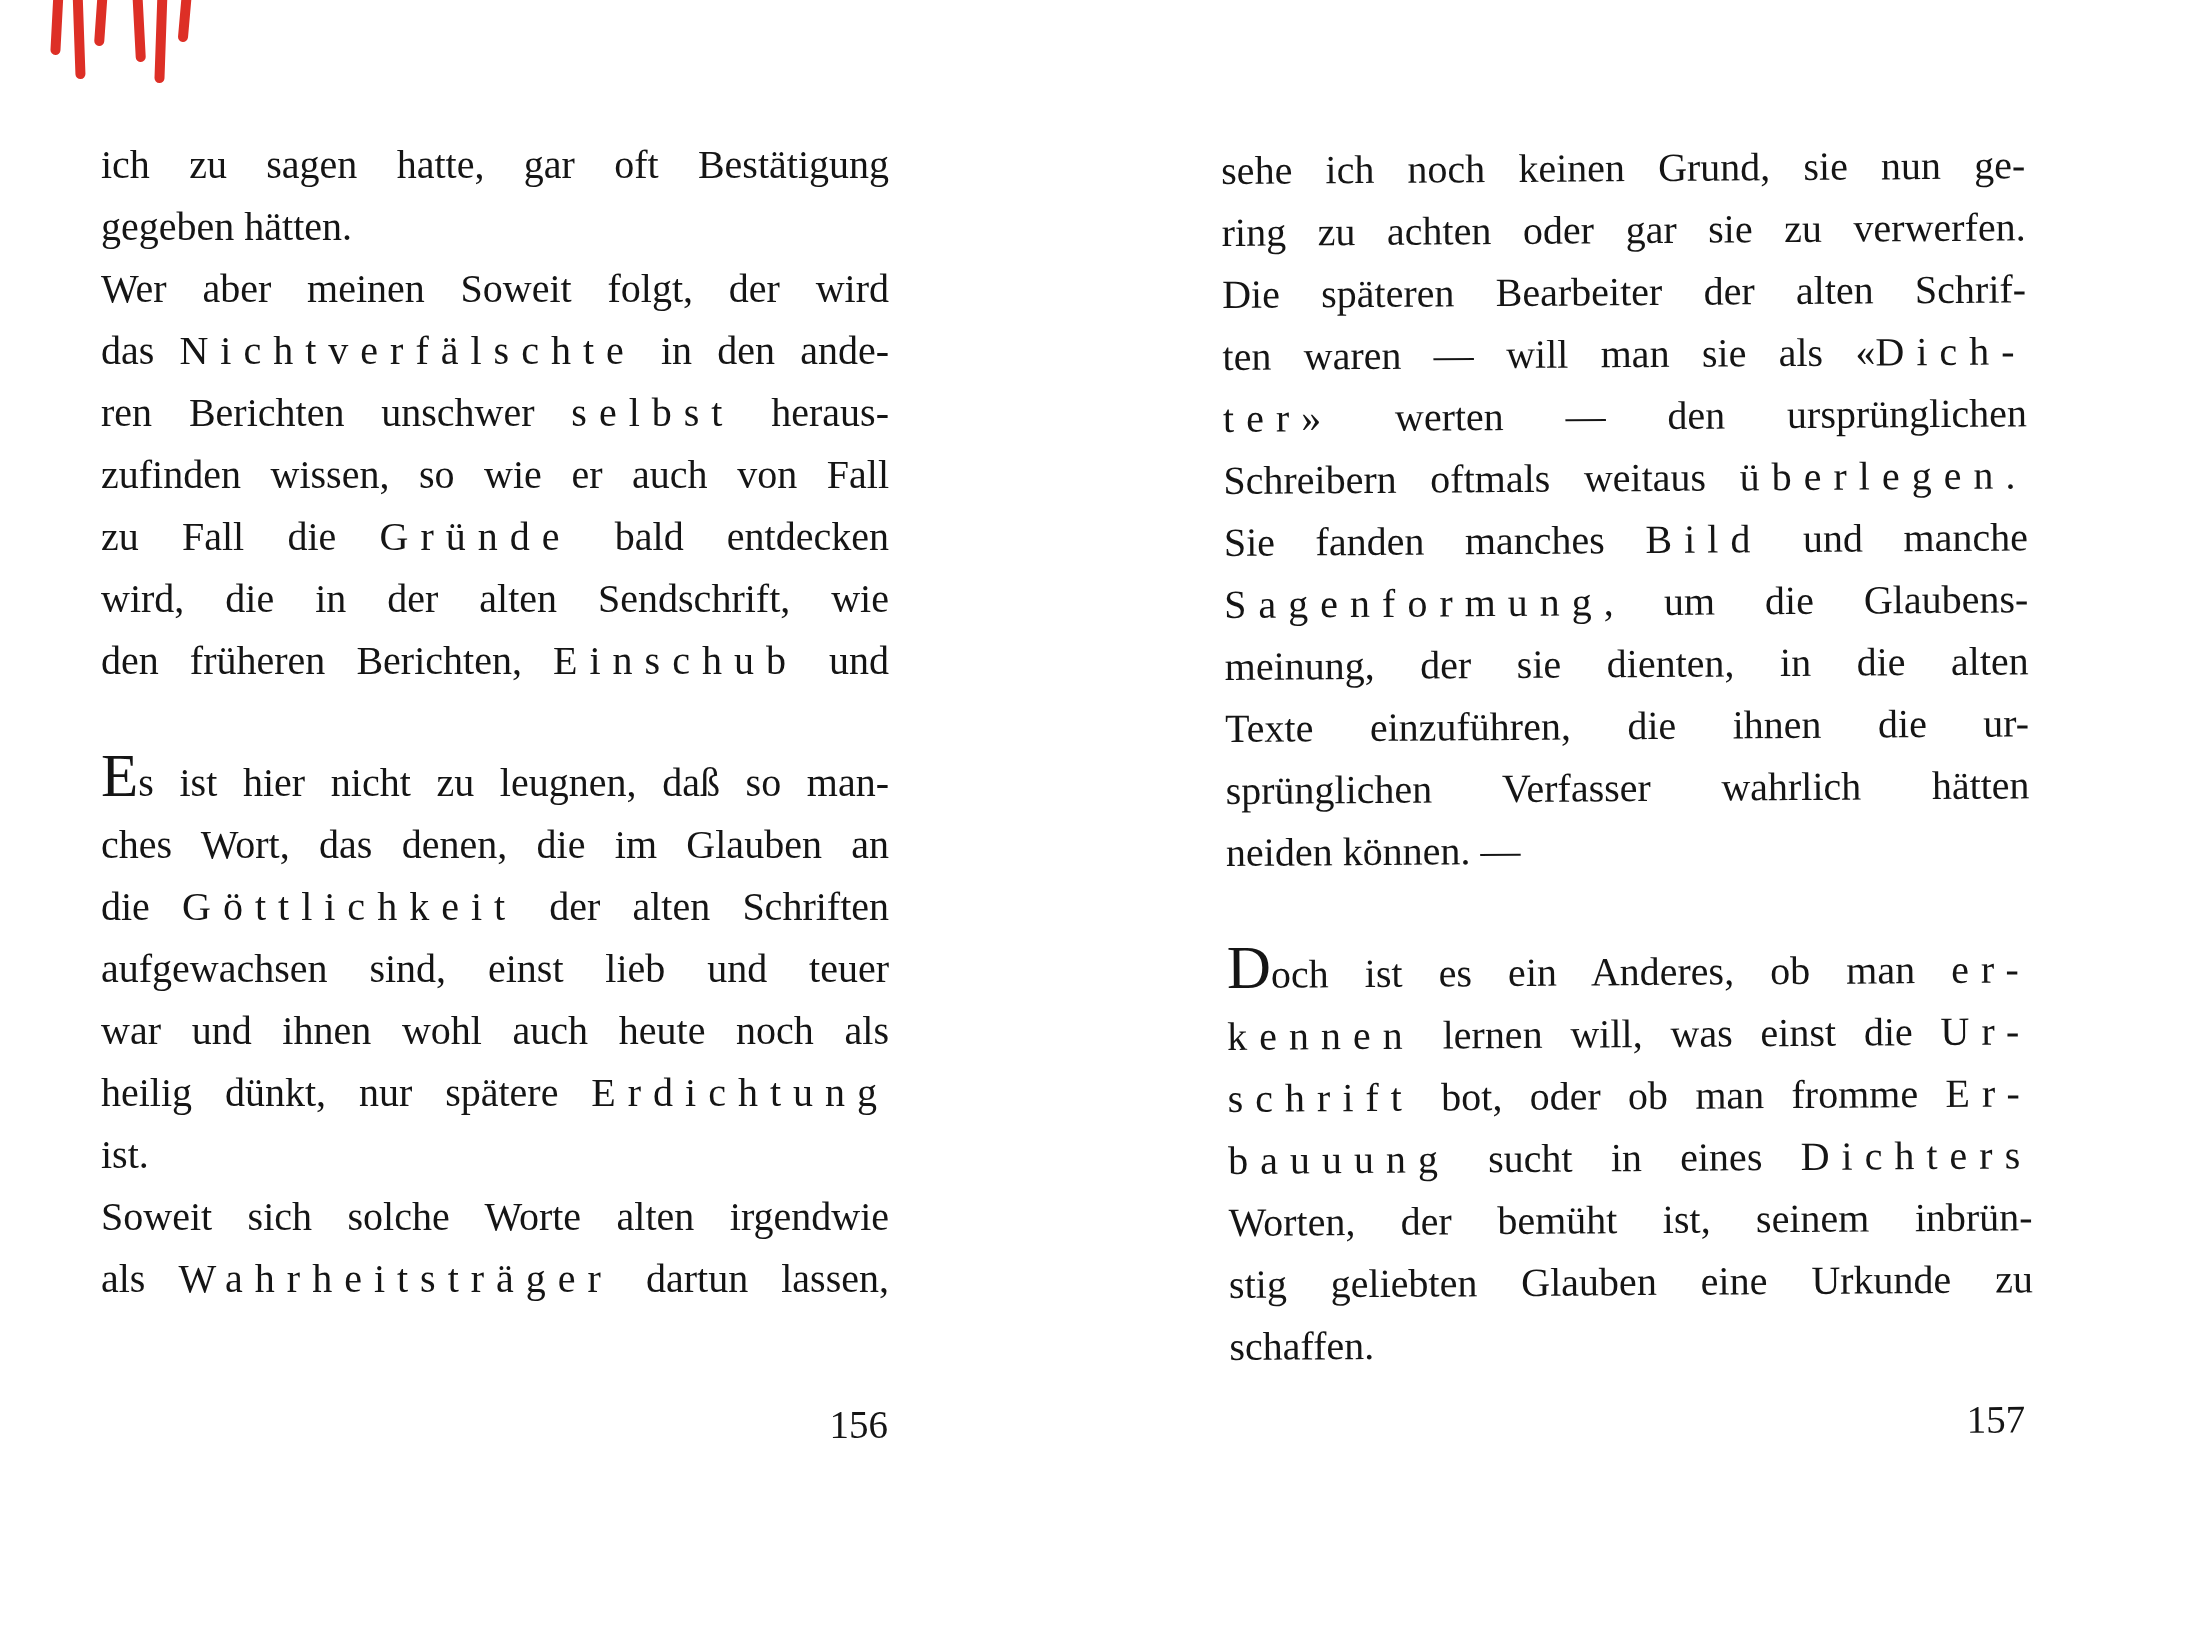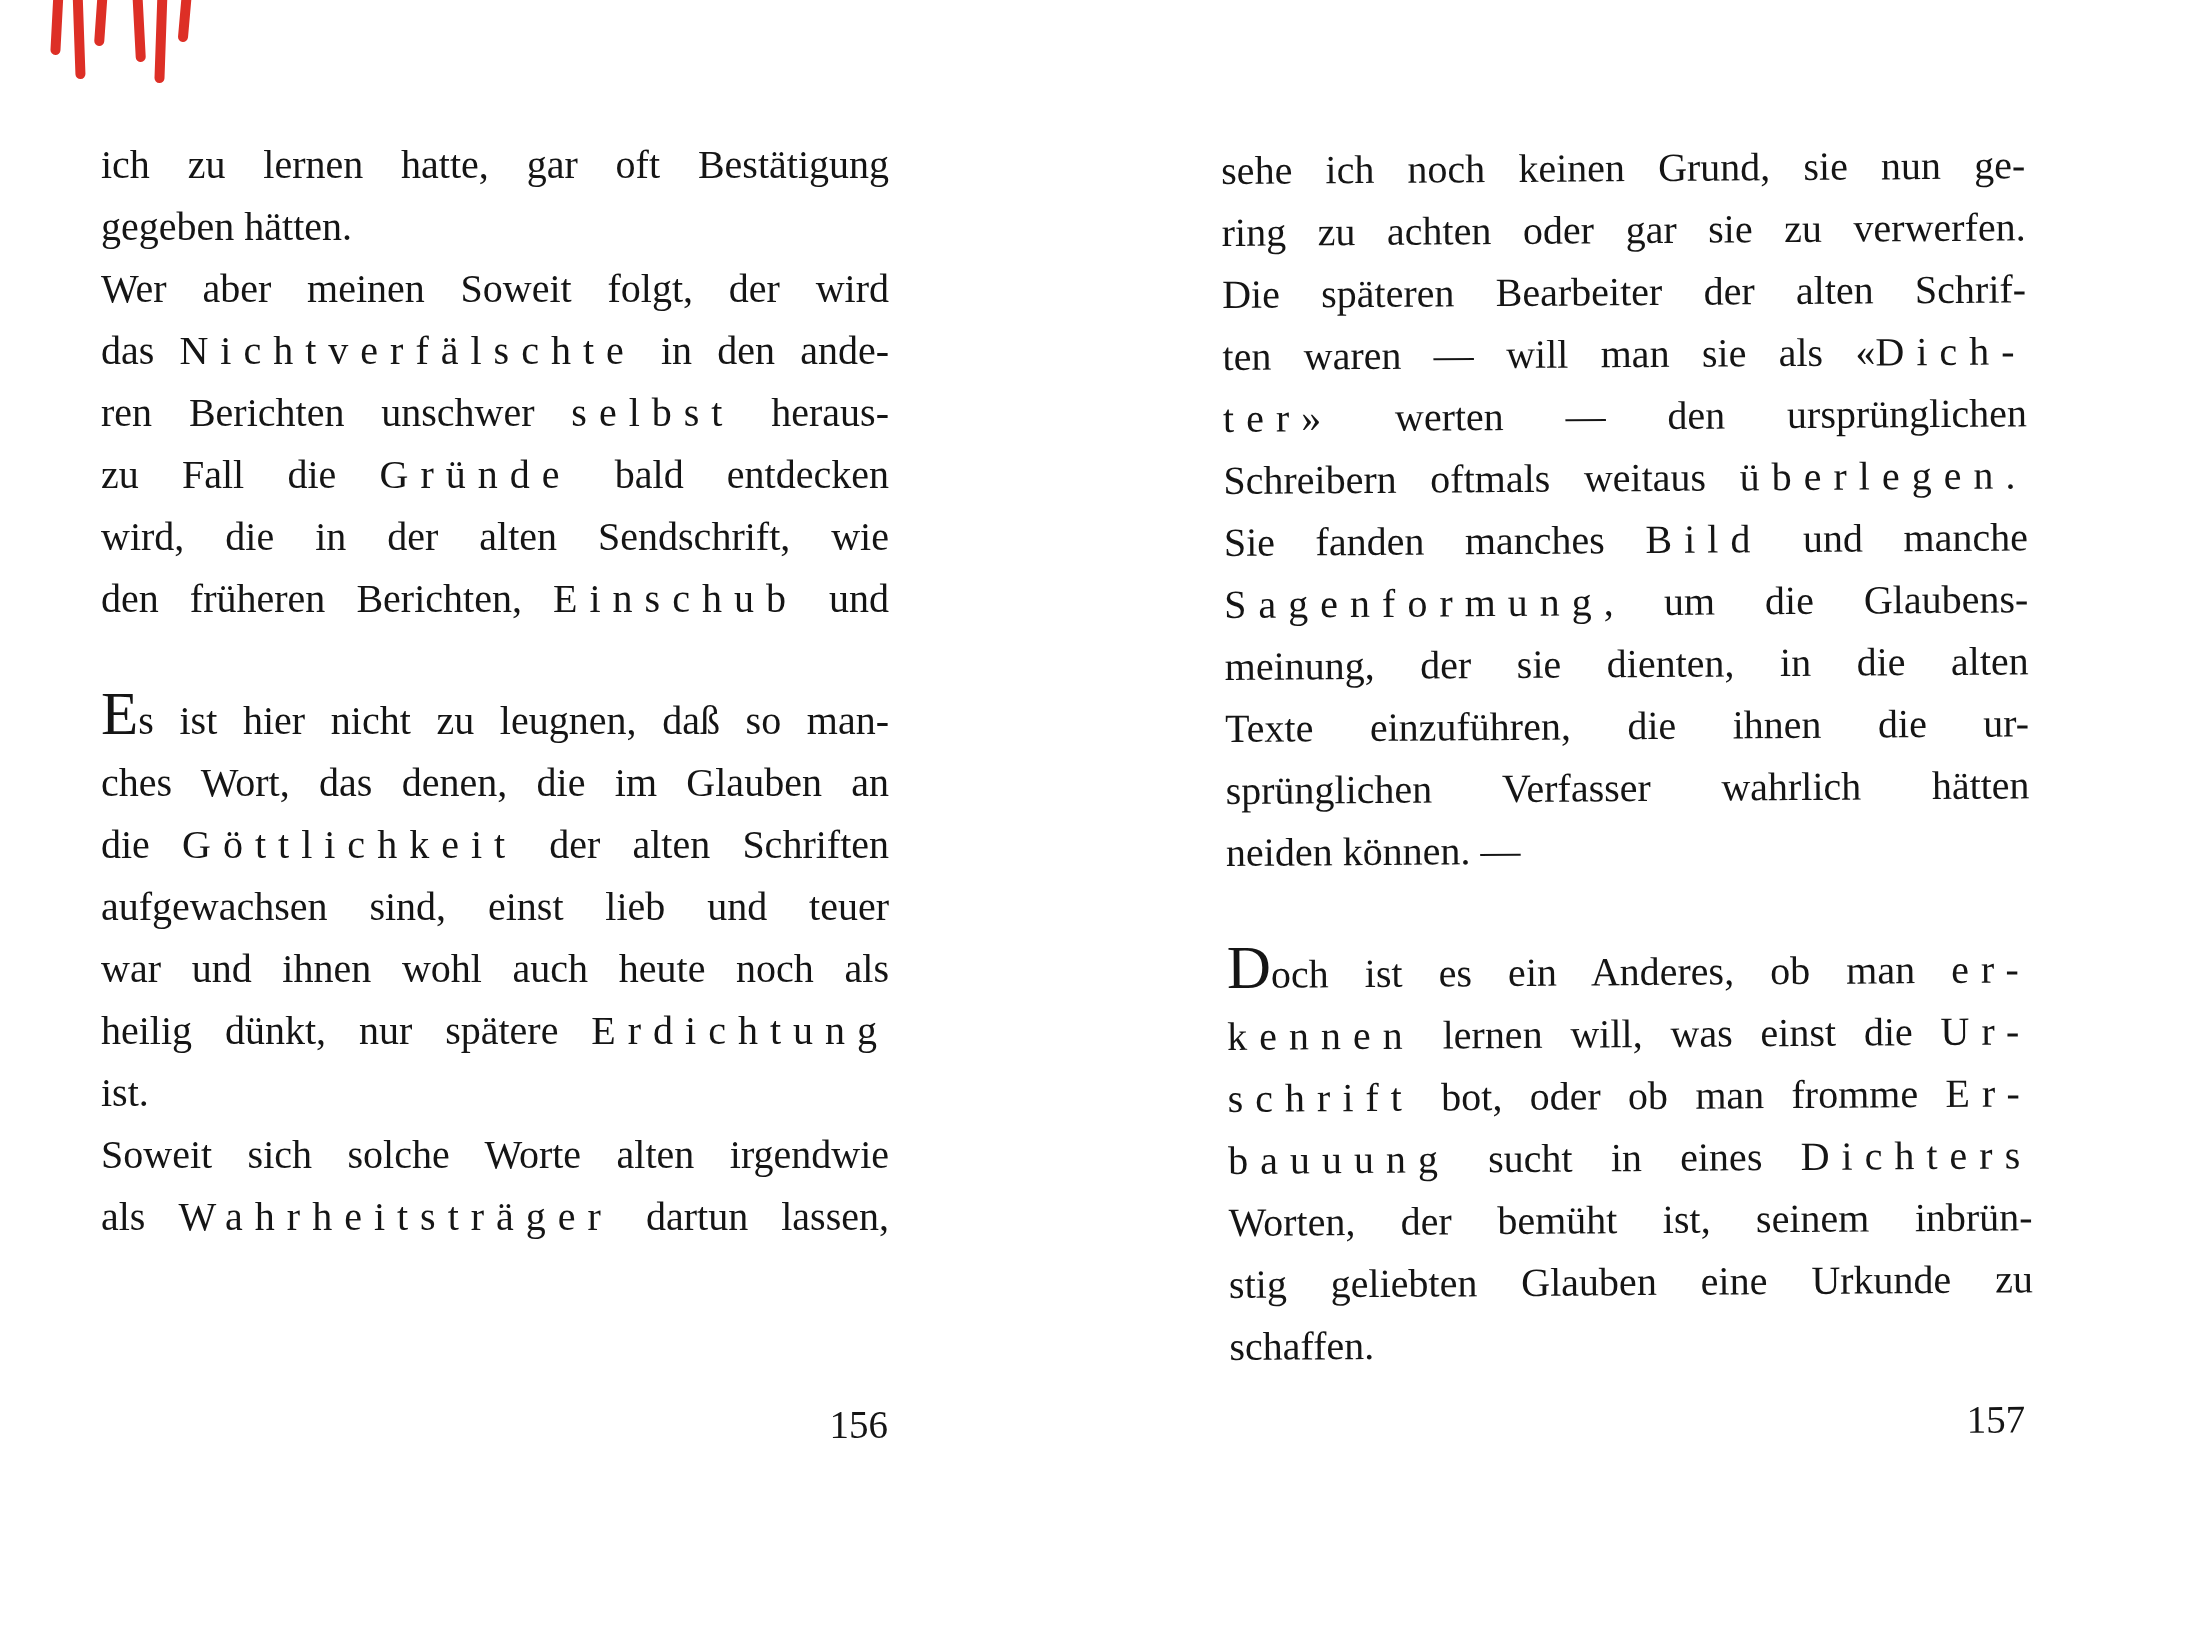--- a/index.html
+++ b/index.html
@@ -41,25 +41,26 @@
     <div class="stroke s1"></div>
     <div class="stroke s2"></div>
     <div class="stroke s3"></div>
     <div class="stroke s4"></div>
     <div class="stroke s5"></div>
     <div class="stroke s6"></div>
   </div>
 
   <div class="text-block tb-left">
       <div class="para">
-        <div class="line">ich zu lernen hatte, gar oft Bestätigung</div>
+        <div class="line">ich zu sagen hatte, gar oft Bestätigung</div>
         <div class="line nat">gegeben hätten.</div>
         <div class="line">Wer aber meinen Soweit folgt, der wird</div>
         <div class="line">das <span class="sp">Nichtverfälschte</span> in den ande-</div>
         <div class="line">ren Berichten unschwer <span class="sp">selbst</span> heraus-</div>
+        <div class="line">zufinden wissen, so wie er auch von Fall</div>
         <div class="line">zu Fall die <span class="sp">Gründe</span> bald entdecken</div>
         <div class="line">wird, die in der alten Sendschrift, wie</div>
         <div class="line">den früheren Berichten, <span class="sp">Einschub</span> und</div>
       </div>
       <div class="para">
         <div class="line"><span class="init">E</span>s ist hier nicht zu leugnen, daß so man-</div>
         <div class="line">ches Wort, das denen, die im Glauben an</div>
         <div class="line">die <span class="sp">Göttlichkeit</span> der alten Schriften</div>
         <div class="line">aufgewachsen sind, einst lieb und teuer</div>
         <div class="line">war und ihnen wohl auch heute noch als</div>

